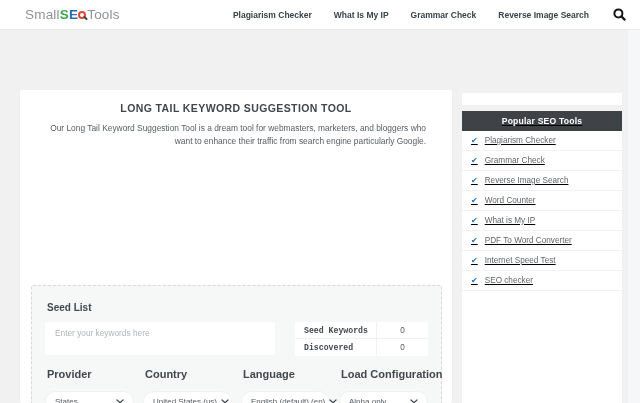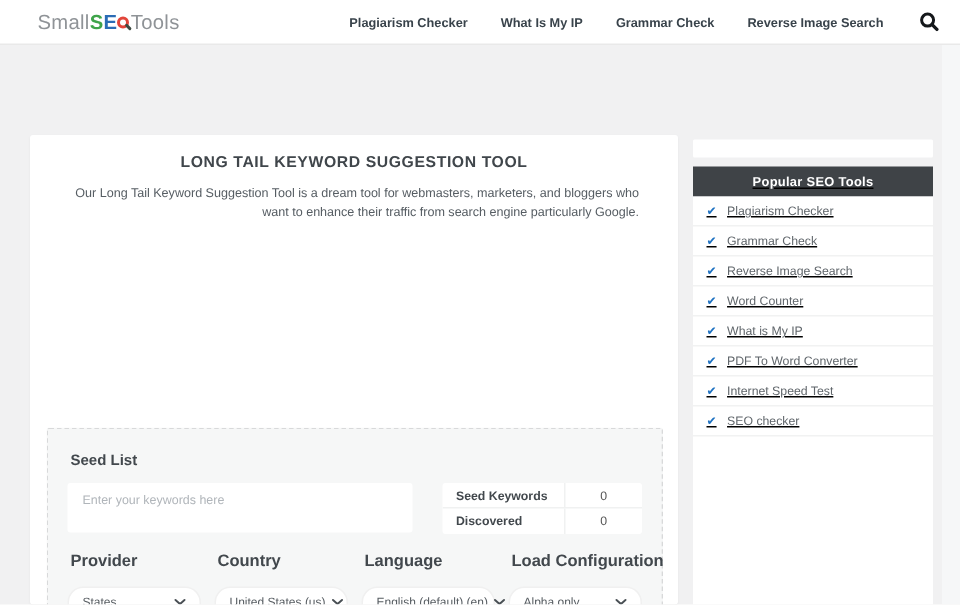--- a/index.html
+++ b/index.html
@@ -60,21 +60,21 @@
   .form-row1 { display:flex; gap:20px; }
   .seed-input {
     flex:1; height:33px; border:none; outline:none; background:#ffffff;
     border-radius:2px; padding:6px 10px; font-size:8.3px; color:#555;
     font-family:"Liberation Sans", sans-serif; resize:none;
   }
   .seed-input::placeholder { color:#b0b5ba; }
   .stats-table { width:133px; background:#ffffff; border-radius:2px; overflow:hidden; }
   .stat-row { display:flex; align-items:center; height:17px; border-bottom:1px solid #f0f1f1; }
   .stat-row:last-child { border-bottom:none; }
-  .stat-label { flex:1; padding-left:9px; font-size:8.2px; font-weight:700; color:#42484d; }
+  .stat-label { flex:1; padding-left:9px; font-size:8.2px; font-weight:700; color:#42484d;font-family:Liberation Mono, monospace; }
   .stat-value { width:52px; text-align:center; font-size:8.2px; color:#555; border-left:1px solid #f0f1f1; line-height:17px; align-self:stretch; }
 
   .form-row2 { display:flex; gap:9px; margin-top:12px; }
   .sel-group { flex:1; min-width:0; }
   .sel-label { font-size:11px; font-weight:600; color:#42484d; margin-bottom:11px; padding-left:2px; white-space:nowrap; }
   .sel {
     height:21px; background:#ffffff; border:1px solid #f0f0f0; border-radius:11px;
     display:flex; align-items:center; justify-content:space-between;
     padding:0 9px; font-size:8px; color:#565c61; cursor:pointer; white-space:nowrap;
   }

